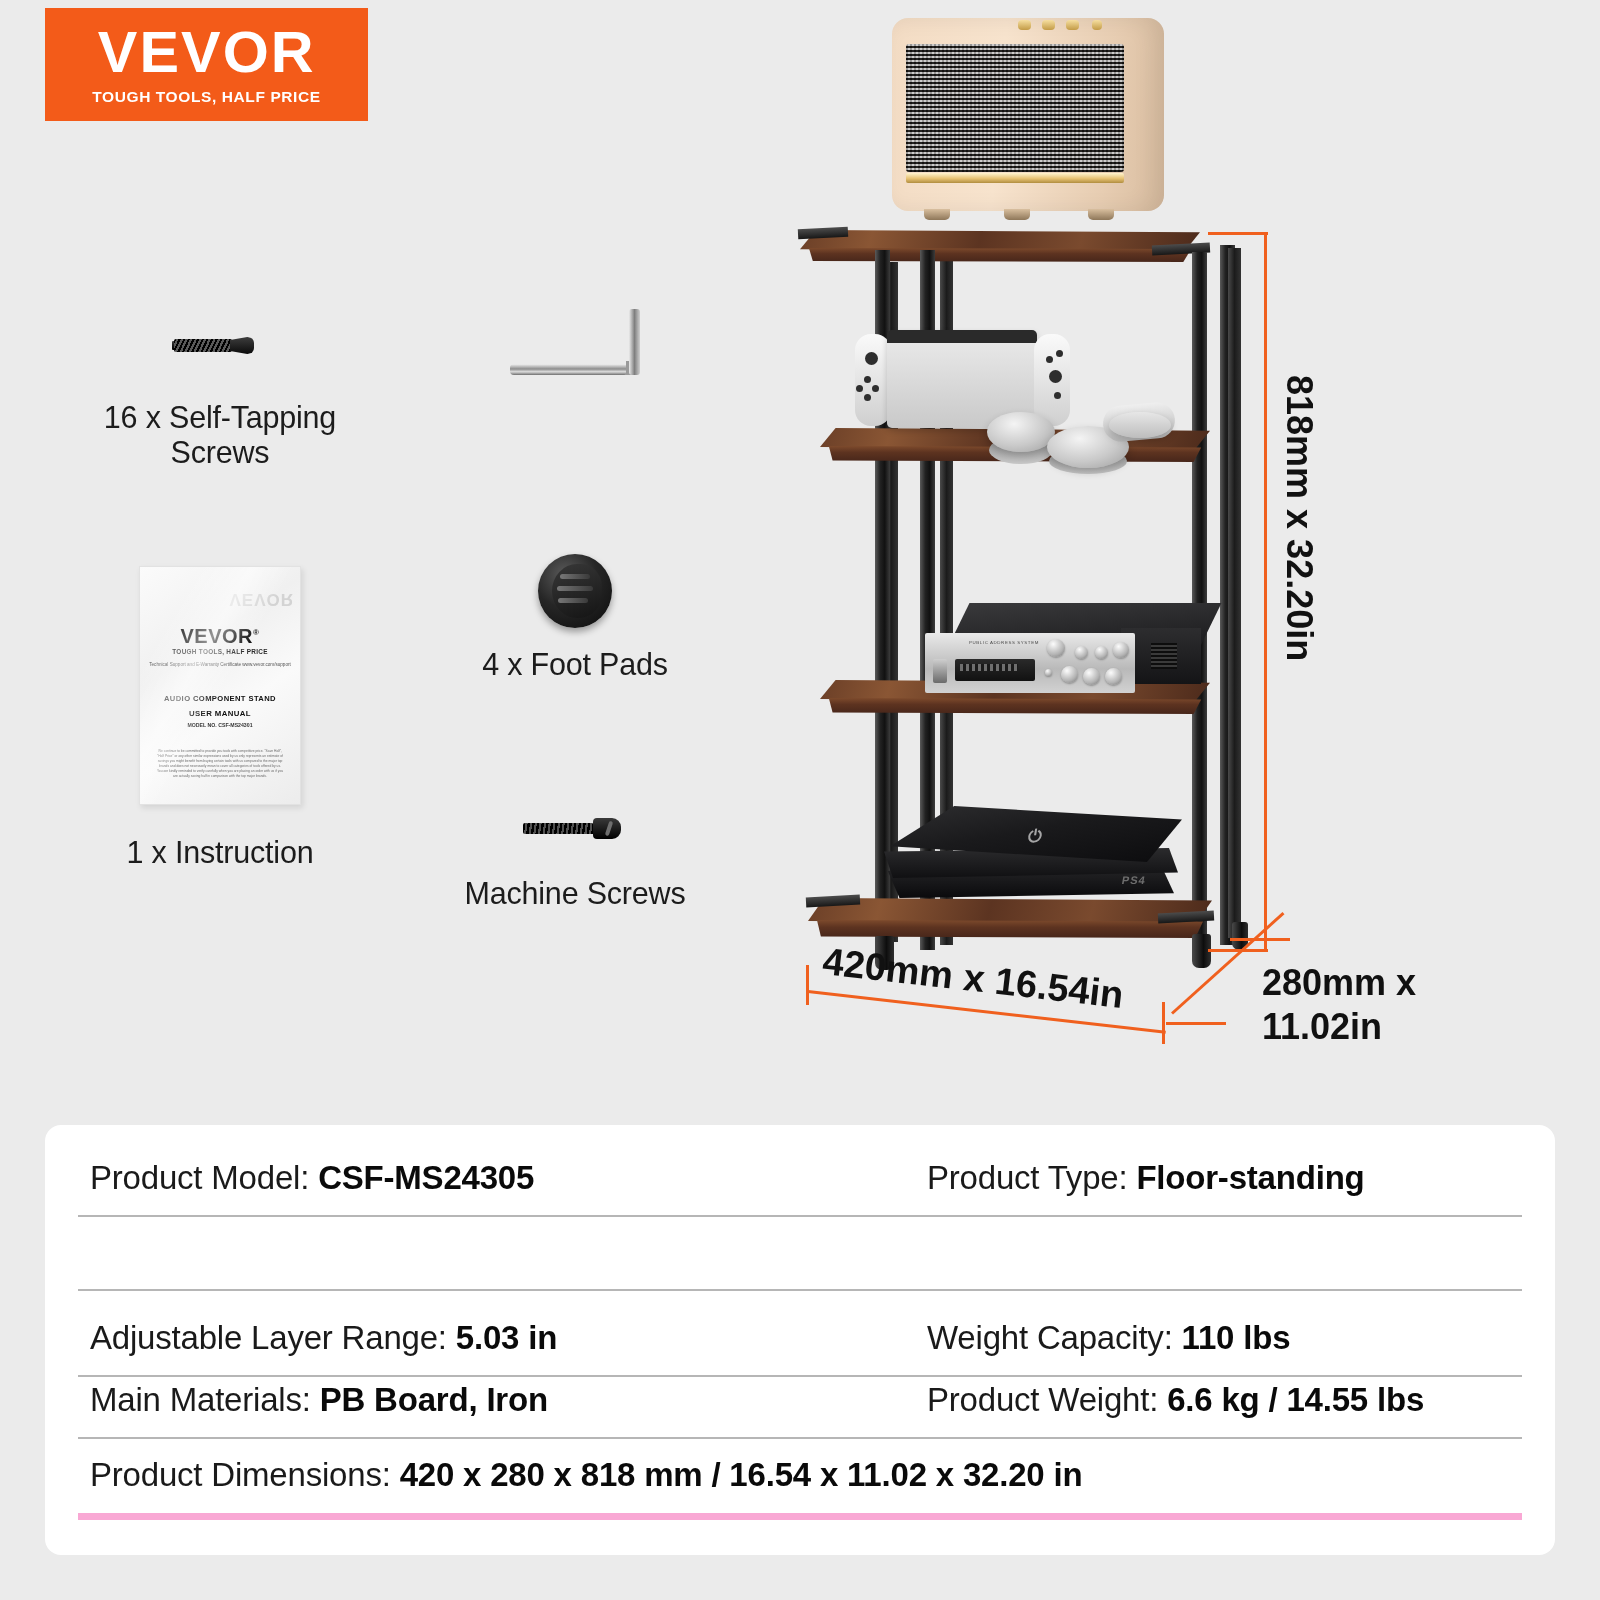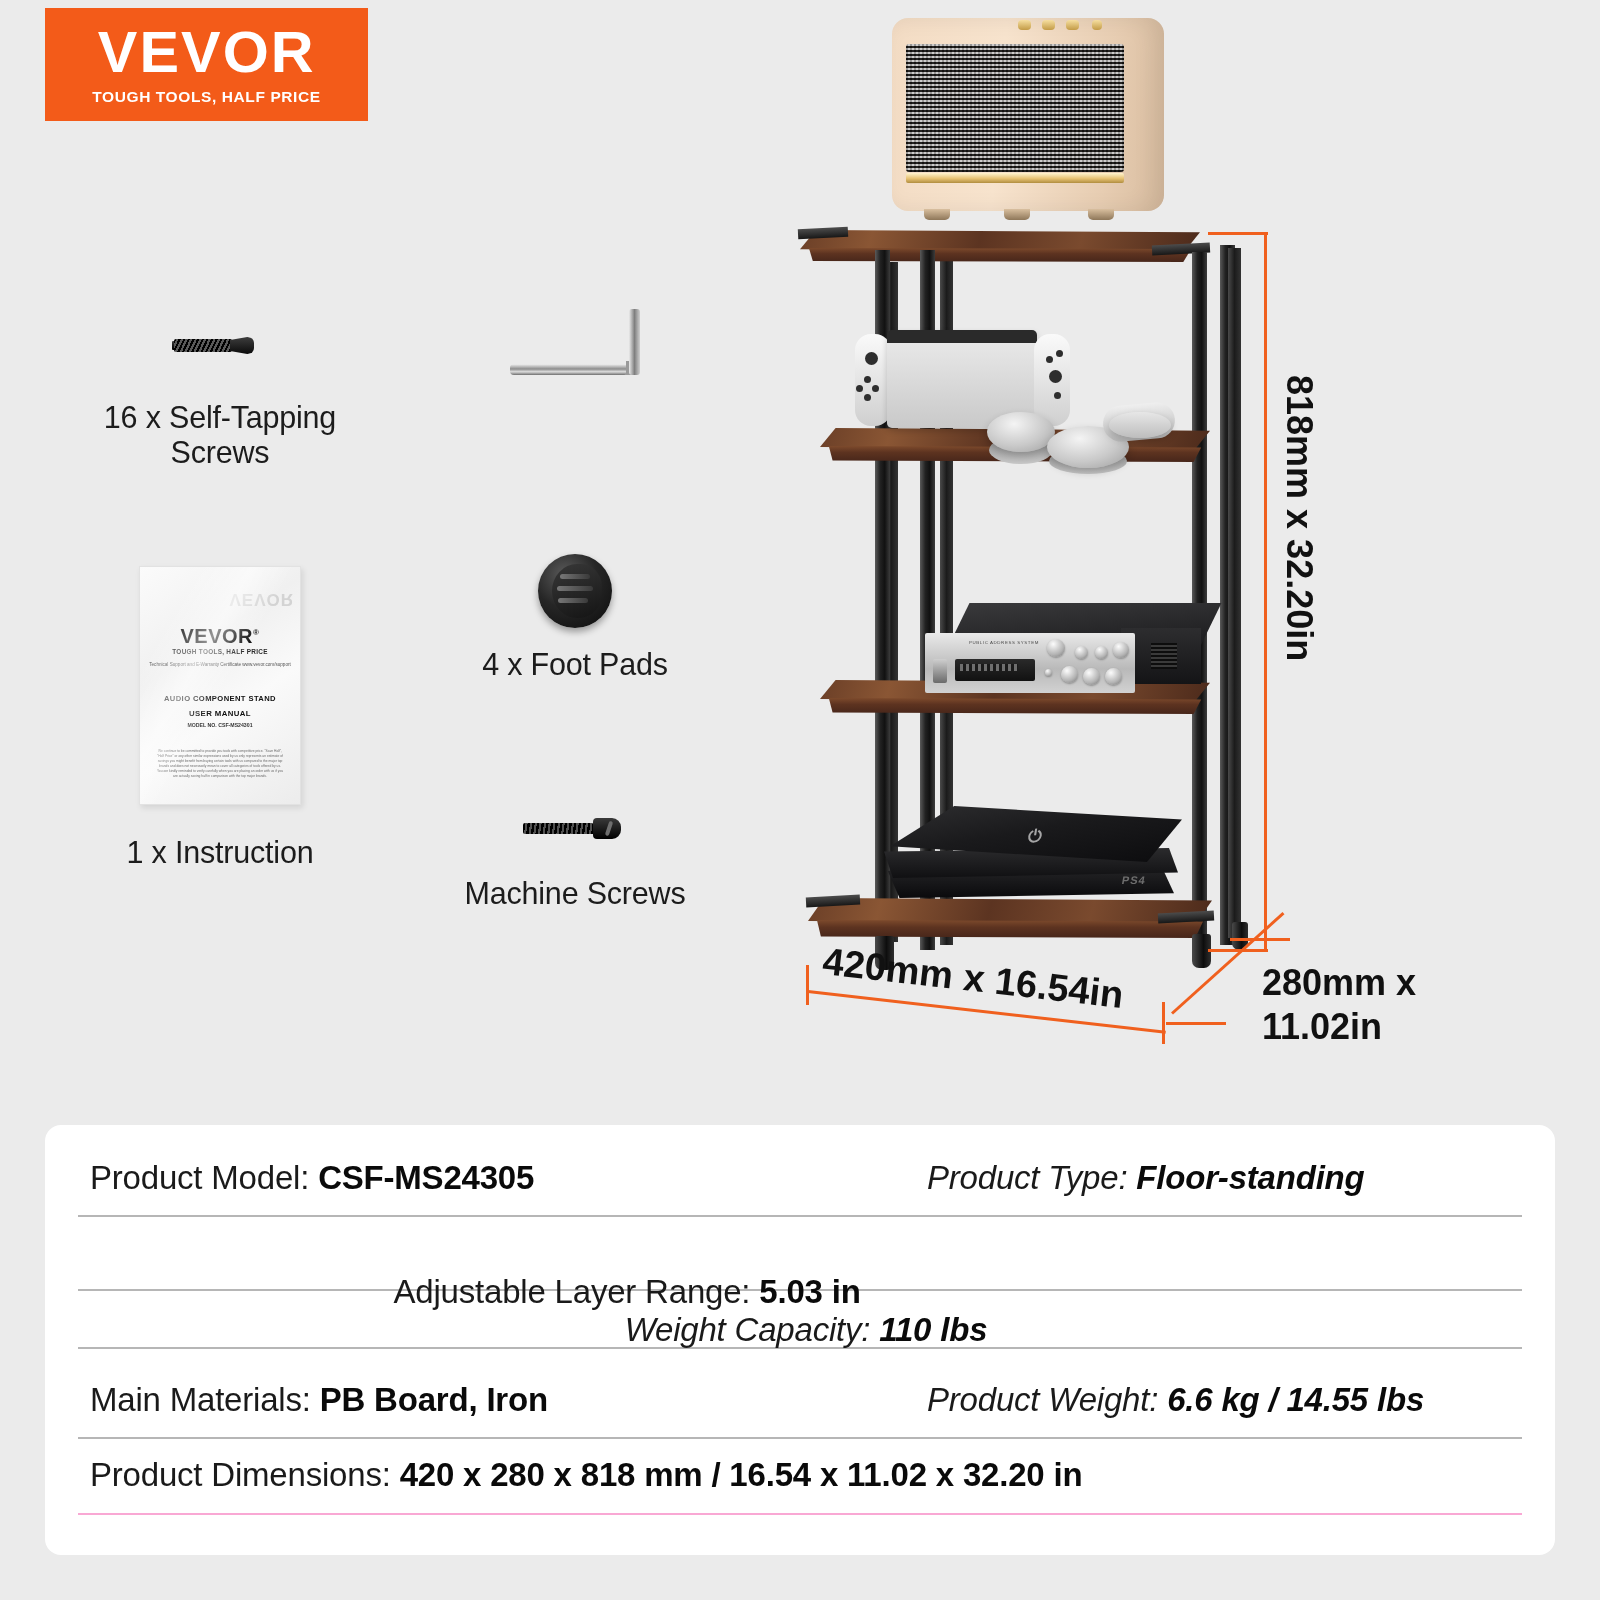--- a/index.html
+++ b/index.html
@@ -317,24 +317,24 @@
   
   .spec-card{
     position:absolute;left:45px;top:1125px;width:1510px;height:430px;
     background:#fff;border-radius:16px;
   }
   .spec-row{
     position:absolute;left:33px;width:1444px;
     border-bottom:2px solid #b6b6b6;
     display:flex;align-items:center;
   }
-  .spec-row.last{border-bottom:2px solid #f9a8d4;}
+  .spec-row.last{border-bottom:7px solid #f9a8d4;}
   .spec-col{position:relative;}
   .spec-col.left{width:825px;padding-left:12px;}
-  .spec-col.right{flex:1;padding-left:12px;font-style:italic;}
+  .spec-col.right{flex:1;padding-left:12px;}
   .spec-label{
     font-size:33px;color:#1a1a1a;font-family:"Liberation Sans",sans-serif;
     letter-spacing:-0.2px;
   }
   .spec-val{
     font-size:33px;color:#0a0a0a;font-weight:bold;
     font-family:"Liberation Sans",sans-serif;letter-spacing:-0.2px;
   }
   .spec-full{width:100%;padding-left:12px;}
 </style>
@@ -558,21 +558,21 @@
         <span class="spec-label">Product Model: </span><span class="spec-val">CSF-MS24305</span>
       </div>
       <div class="spec-col right">
         <span class="spec-label">Product Type: </span><span class="spec-val">Floor-standing</span>
       </div>
     </div>
 
     <div class="spec-row" style="top:90px;height:74px;">
     </div>
 
-    <div class="spec-row" style="top:148px;height:74px;flex-direction:column;">
+    <div class="spec-row" style="top:176px;height:74px;">
       <div class="spec-col left">
         <span class="spec-label">Adjustable Layer Range: </span><span class="spec-val">5.03 in</span>
       </div>
       <div class="spec-col right">
         <span class="spec-label">Weight Capacity: </span><span class="spec-val">110 lbs</span>
       </div>
     </div>
 
     <div class="spec-row" style="top:238px;height:74px;">
       <div class="spec-col left">

